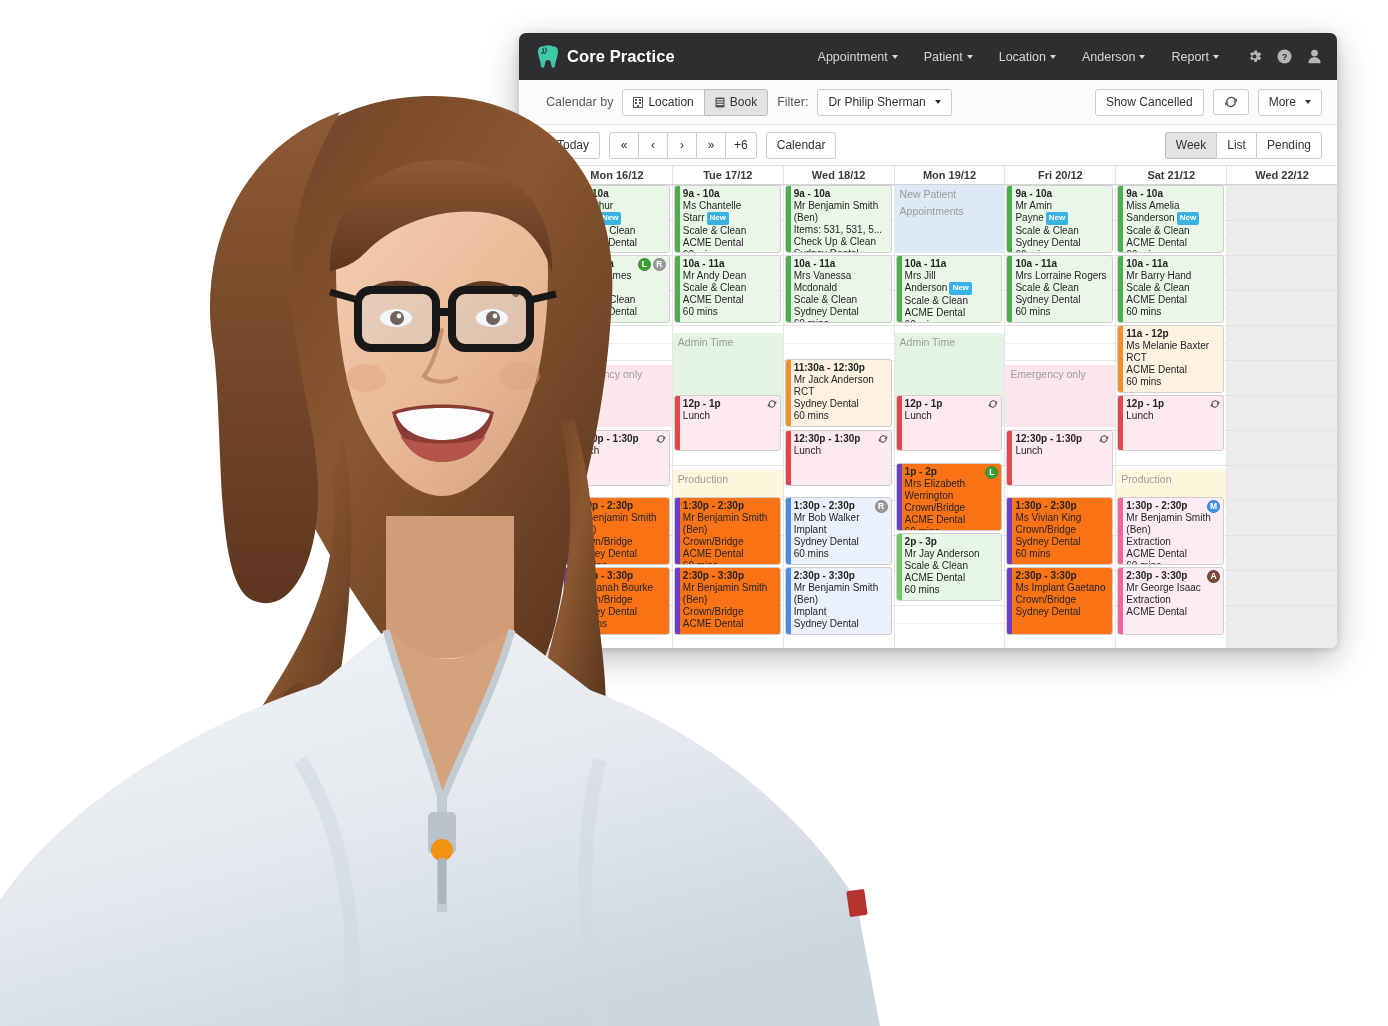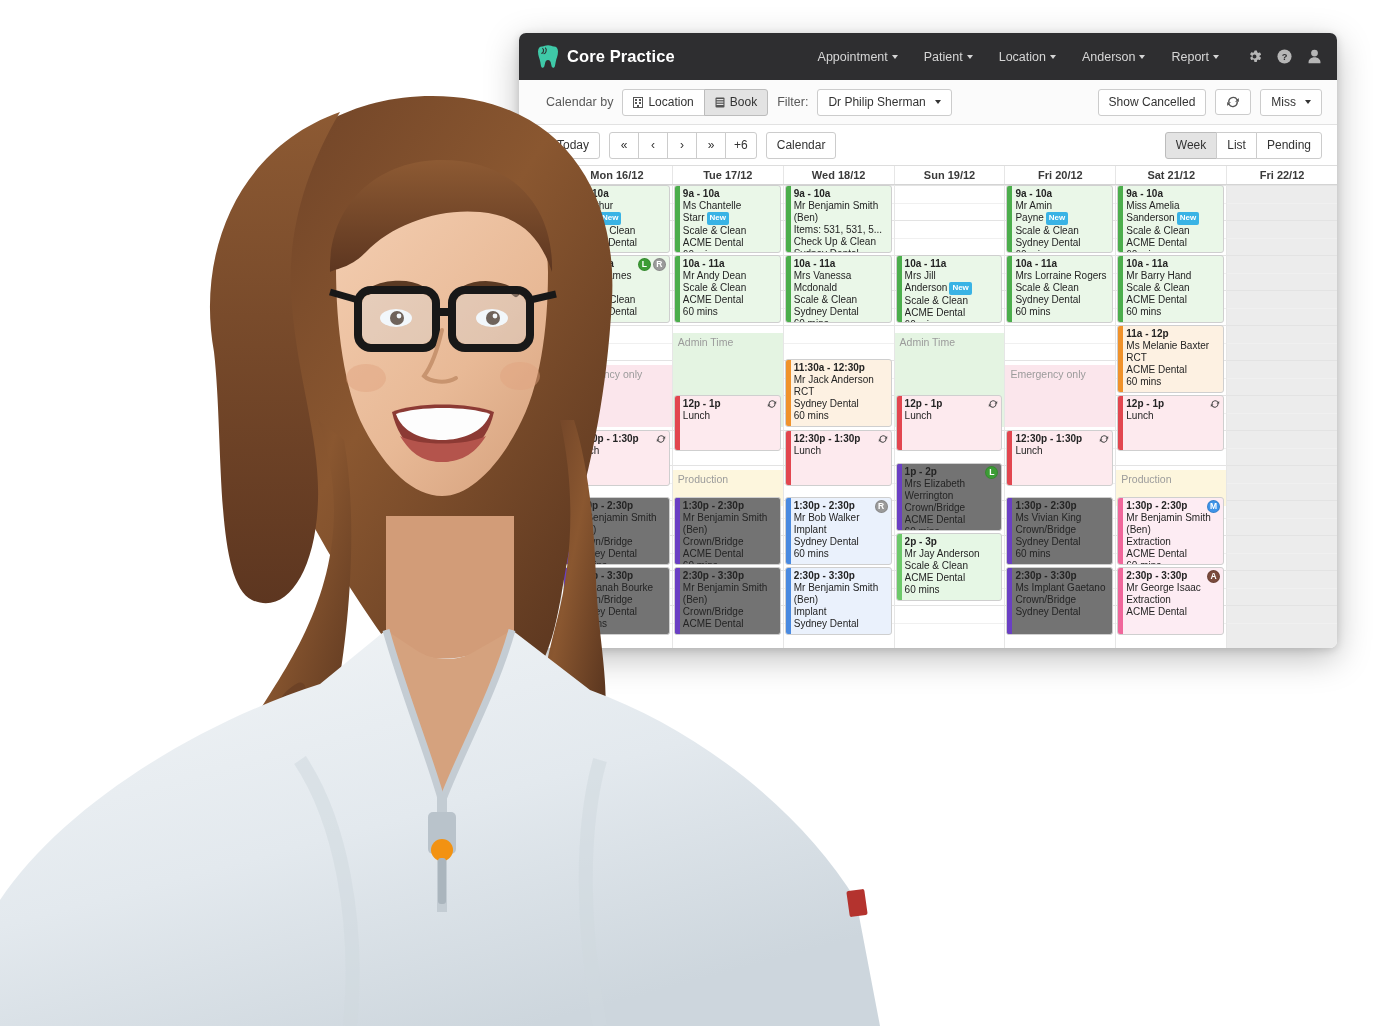--- a/index.html
+++ b/index.html
@@ -168,21 +168,21 @@
   .repeat-ico {
     position: absolute; right: 3px; top: 3px;
     width: 10px; height: 10px;
   }
   .repeat-ico svg { display: block; fill: #4a4a4a; }
 
   
   .c-green  { background: #eaf7e8; } .c-green  .stripe { background: #4cae4c; }
   .c-orange { background: #fdf1e2; } .c-orange .stripe { background: #f0922b; }
   .c-red    { background: #fdeaee; } .c-red    .stripe { background: #e2464f; }
-  .c-purple { background: #737373; } .c-purple .stripe { background: #6a3fc4; }
+  .c-purple { background: #f97316; } .c-purple .stripe { background: #6a3fc4; }
   .c-blue   { background: #eaf1fc; } .c-blue   .stripe { background: #4a8ae0; }
   .c-pink   { background: #fdecf3; } .c-pink   .stripe { background: #f0669b; }
   .c-lgreen { background: #e6f7e5; } .c-lgreen .stripe { background: #6dc96a; }
 
   
   #photo {
     position: absolute; left: 0; top: 0;
     width: 900px; height: 1026px;
     pointer-events: none;
   }
@@ -273,21 +273,21 @@
     <button class="btn">Show Cancelled</button>
     <button class="btn">
       <span class="mini-icon">
         <svg width="14" height="14" viewBox="0 0 16 16">
               <path d="M13.3 4.8l1.4-1.5v4.4h-4.4l1.8-1.8A4.3 4.3 0 0 0 4 8H2.3a6 6 0 0 1 11-3.2z"></path>
               <path d="M2.7 11.2L1.3 12.7V8.3h4.4L3.9 10.1A4.3 4.3 0 0 0 12 8h1.7a6 6 0 0 1-11 3.2z"></path>
             </svg>
       </span>
     </button>
     <button class="btn">
-      <span>Miss</span>
+      <span>More</span>
       <i class="caret"></i>
     </button>
   </div>
 
   <div class="toolbar">
     <button class="btn">Today</button>
     <div class="btn-group">
       <button class="btn nav-btn">«</button>
       <button class="btn nav-btn">‹</button>
       <button class="btn nav-btn">›</button>
@@ -303,24 +303,24 @@
       <button class="btn">Pending</button>
     </div>
   </div>
 
   <div class="cal-wrap">
     <div class="cal-head">
       <div class="gutter-head"></div>
       <div class="day-head">Mon 16/12</div>
       <div class="day-head">Tue 17/12</div>
       <div class="day-head">Wed 18/12</div>
-      <div class="day-head">Sun 19/12</div>
+      <div class="day-head">Mon 19/12</div>
       <div class="day-head">Fri 20/12</div>
       <div class="day-head">Sat 21/12</div>
-      <div class="day-head">Fri 22/12</div>
+      <div class="day-head">Wed 22/12</div>
     </div>
     <div class="cal-body" id="cal-body">
       <div class="gutter" id="time-gutter">
             <div class="tlabel" style="top: 206px;">12pm</div>
           </div>
     <div class="daycol">
             <div class="hline major" style="top: 0px;"></div>
             <div class="hline" style="top: 17.5px;"></div>
             <div class="hline major" style="top: 35px;"></div>
             <div class="hline" style="top: 52.5px;"></div>
@@ -576,20 +576,24 @@
             <div class="hline major" style="top: 315px;"></div>
             <div class="hline" style="top: 332.5px;"></div>
             <div class="hline major" style="top: 350px;"></div>
             <div class="hline" style="top: 367.5px;"></div>
             <div class="hline major" style="top: 385px;"></div>
             <div class="hline" style="top: 402.5px;"></div>
             <div class="hline major" style="top: 420px;"></div>
             <div class="hline" style="top: 437.5px;"></div>
             <div class="band green" style="top: 148px; height: 94px;">Admin Time</div>
             <div class="band green" style="top: 148px; height: 94px;">Admin Time</div>
+            <div class="band blue" style="top: 0px; height: 68px;">
+              <div>New Patient</div>
+              <div style="margin-top: 4px;">Appointments</div>
+            </div>
             <div class="appt c-green" style="top: 70px; height: 68px;">
               <div class="stripe"></div>
               <div class="t ln">10a - 11a</div>
               <div class="ln">Mrs Jill</div>
               <div class="ln">Anderson<span class="badge-new">New</span></div>
               <div class="ln">Scale &amp; Clean</div>
               <div class="ln">ACME Dental</div>
               <div class="ln">60 mins</div>
             </div>
             <div class="appt c-red" style="top: 210px; height: 56px;">

